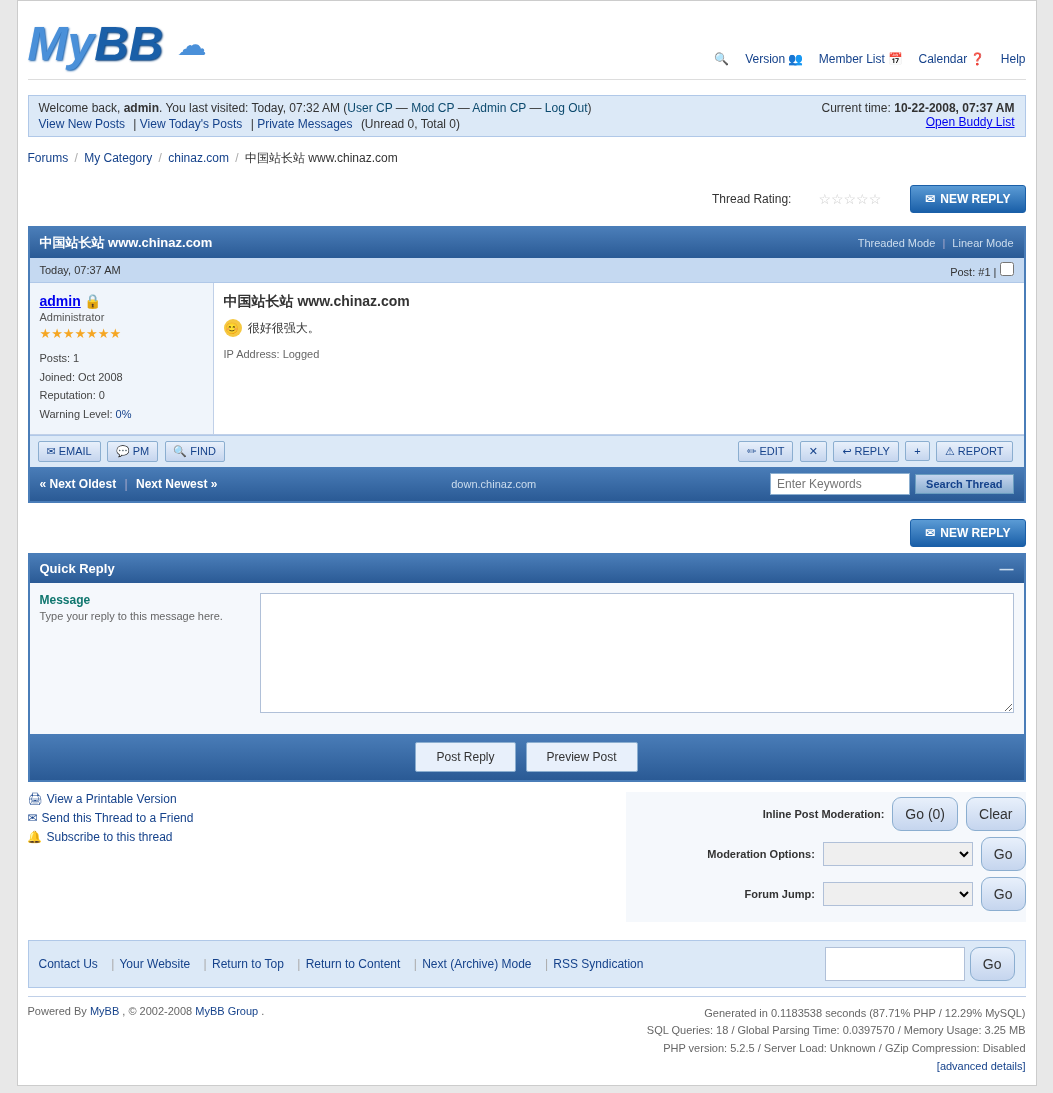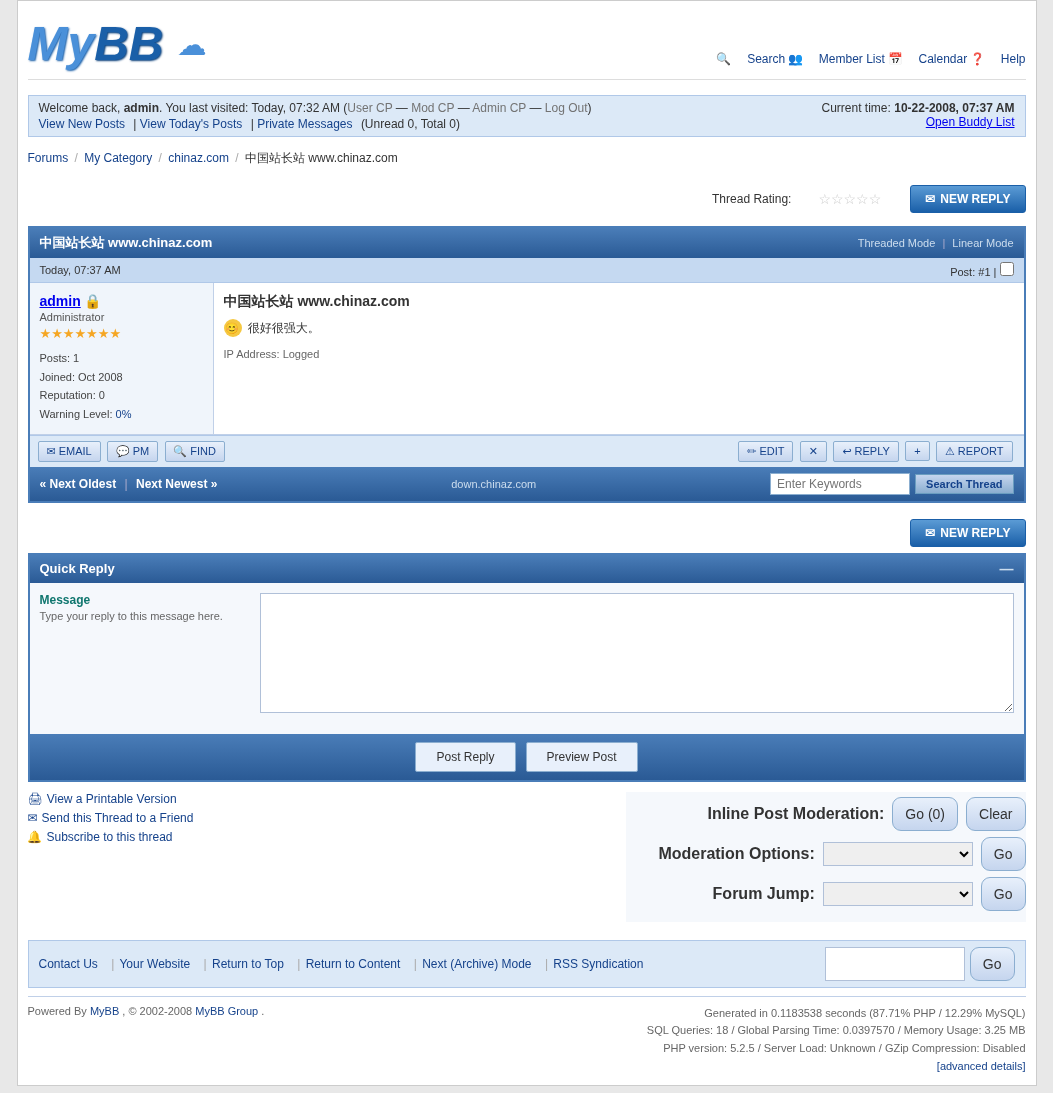--- a/index.html
+++ b/index.html
@@ -5,21 +5,21 @@
     * { margin: 0; padding: 0; box-sizing: border-box; }
     body { font-family: Verdana, Arial, sans-serif; font-size: 12px; background: #e8e8e8; color: #333; }
     
     #wrapper { width: 1020px; margin: 0 auto; background: #fff; border: 1px solid #ccc; padding: 10px; }
     
     #nav-top { text-align: right; padding: 5px 0; font-size: 12px; }
     #nav-top a { color: #15428b; text-decoration: none; margin-left: 12px; }
     
     
     #welcome-bar { background: #dce9f7; border: 1px solid #b0c8e8; padding: 5px 10px; margin-bottom: 8px; font-size: 12px; display: flex; justify-content: space-between; }
-    #welcome-bar .left a { color: #737373; text-decoration: none; }
+    #welcome-bar .left a { color: #0c4a6e; text-decoration: none; }
     #welcome-bar .right { text-align: right; }
     #welcome-bar .links { margin-top: 2px; }
     #welcome-bar .links a { color: #15428b; text-decoration: none; margin-right: 5px; }
     
     
     #breadcrumb { padding: 5px 0; margin-bottom: 8px; font-size: 12px; }
     #breadcrumb a { color: #15428b; text-decoration: none; }
     
     
     #thread-rating-bar { display: flex; justify-content: flex-end; align-items: center; margin-bottom: 8px; padding: 5px 0; gap: 19px; }
@@ -97,21 +97,21 @@
     .qr-buttons { background: linear-gradient(to bottom, #4a7db8, #2a5a95); padding: 8px; display: flex; justify-content: center; gap: 10px; }
     .qr-btn { padding: 7px 20px; background: #e8f0fb; border: 1px solid #8baed0; font-size: 12px; cursor: pointer; color: #333; border-radius: 2px; }
     
     
     #footer-links { display: flex; gap: 10px; margin-bottom: 8px; }
     #footer-links a { color: #15428b; text-decoration: none; font-size: 12px; display: flex; align-items: center; gap: 4px; }
     
     
     #mod-area { background: #f5f8fc; border: 1px solid #c0d0e8; padding: 8px 10px; margin-bottom: 8px; }
     .mod-row { display: flex; justify-content: flex-end; align-items: center; gap: 8px; margin-bottom: 6px; }
-    .mod-label { font-weight: bold; font-size: 16px; color: #333; }
+    .mod-label { font-weight: bold; font-size: 11px; color: #333; }
     .mod-btn { padding: 8px 12px; background: linear-gradient(to bottom, #e8f0fb, #c5d5ee); border: 1px solid #8baed0; font-size: 14px; cursor: pointer; color: #333; border-radius: 9px; }
     .mod-select { padding: 3px 6px; border: 1px solid #b0c0d8; font-size: 12px; min-width: 150px; }
     
     
     #bottom-nav { background: #dce9f7; border: 1px solid #b0c8e8; padding: 6px 10px; display: flex; justify-content: space-between; align-items: center; margin-bottom: 8px; }
     #bottom-nav .links a { color: #15428b; text-decoration: none; font-size: 12px; margin-right: 8px; }
     #bottom-nav .links span { color: #aaa; margin: 0 2px; }
     #bottom-nav .search-area { display: flex; gap: 5px; }
     #bottom-nav .search-input2 { padding: 3px 6px; border: 1px solid #b0c0d8; font-size: 12px; width: 140px; background: #fff; }
     
@@ -141,21 +141,21 @@
 
   <div class="header-top">
     <div class="logo-container">
       <span class="logo-text">
         <span class="logo-my">My</span><span class="logo-bb">BB</span>
       </span>
       <span class="logo-cloud">☁</span>
     </div>
     <div id="nav-top">
       <span>🔍</span>
-      <a href="#">Search</a>
+      <a href="#">Version</a>
       <span>👥</span>
       <a href="#">Member List</a>
       <span>📅</span>
       <a href="#">Calendar</a>
       <span>❓</span>
       <a href="#">Help</a>
     </div>
   </div>
 
   <div id="welcome-bar">

